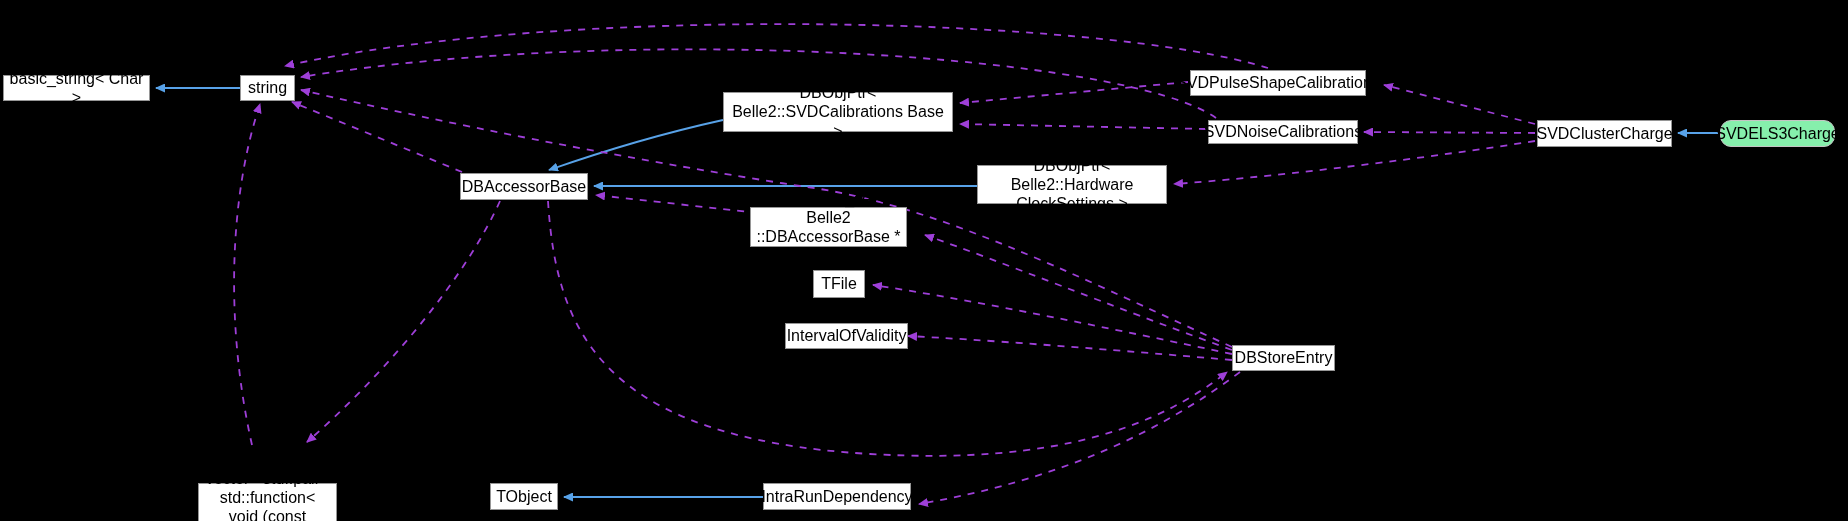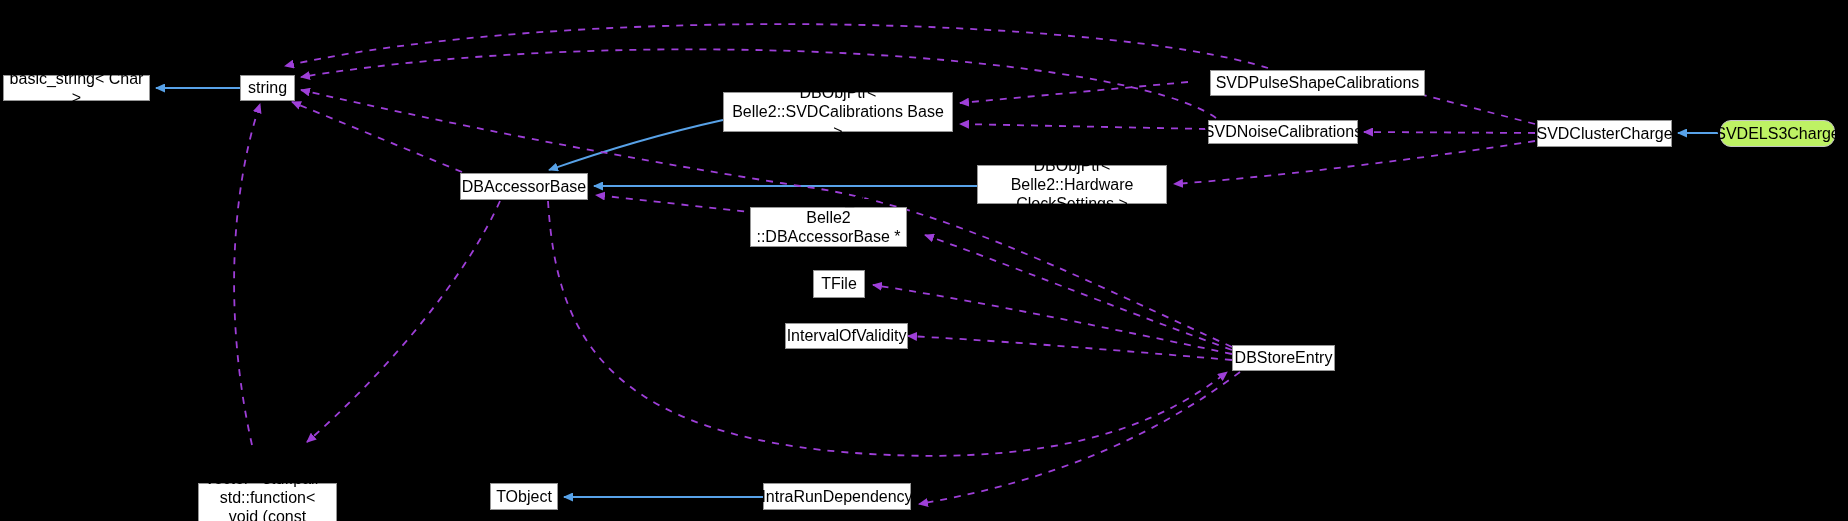--- a/index.html
+++ b/index.html
@@ -2,21 +2,21 @@
 <html><head>
 <meta charset="utf-8">
 <style>
   html,body{margin:0;padding:0;background:#000;}
   #canvas{position:relative;width:1848px;height:521px;background:#000;overflow:hidden;
           font-family:"Liberation Sans", sans-serif;}
   #edges{position:absolute;left:0;top:0;width:1848px;height:521px;}
   .node{position:absolute;box-sizing:border-box;background:#ffffff;border:1.5px solid #969696;
         color:#000;font-size:16px;line-height:1.2;text-align:center;
         display:flex;align-items:center;justify-content:center;padding:6px 4px;}
-  .node--highlight{background:#bef264;border-color:#c4c4c4;border-radius:11px;}
+  .node--highlight{background:#86efac;border-color:#c4c4c4;border-radius:11px;}
   .edge-blue{stroke:#58a2e8;stroke-width:1.8;fill:none;}
   .edge-purple{stroke:#9e3fd8;stroke-width:1.8;fill:none;stroke-dasharray:7 7;}
 </style>
 </head>
 <body>
 
 <div id="canvas">
 
   <svg id="edges" viewBox="0 0 1848 521">
     <defs>
@@ -64,21 +64,21 @@
   <div class="node" style="left:977px;top:165px;width:190px;height:39px;">DBObjPtr&lt; Belle2::Hardware ClockSettings &gt;</div>
 
   <div class="node" style="left:750px;top:207px;width:157px;height:40px;">unordered_set&lt; Belle2 ::DBAccessorBase * &gt;</div>
 
   <div class="node" style="left:813px;top:270px;width:52px;height:28px;">TFile</div>
 
   <div class="node" style="left:777px;top:323px;width:123px;height:26px;margin-left:8px;">IntervalOfValidity</div>
 
   <div class="node" style="left:1232px;top:345px;width:103px;height:26px;">DBStoreEntry</div>
 
-  <div class="node" style="left:1190px;top:70px;width:215px;height:26px;margin-left:20px;">SVDPulseShapeCalibrations</div>
+  <div class="node" style="left:1190px;top:70px;width:176px;height:26px;">SVDPulseShapeCalibrations</div>
 
   <div class="node" style="left:1208px;top:120px;width:150px;height:24px;">SVDNoiseCalibrations</div>
 
   <div class="node" style="left:1537px;top:120px;width:135px;height:27px;">SVDClusterCharge</div>
 
   <div class="node node--highlight" style="left:1720px;top:120px;width:115px;height:27px;">SVDELS3Charge</div>
 
   <div class="node" style="left:198px;top:447px;width:139px;height:68px;margin-top:36px;">vector&lt; std::pair&lt; std::function&lt; void (const std::string &amp;) &gt;, bool &gt; &gt;</div>
 
   <div class="node" style="left:490px;top:483px;width:68px;height:27px;">TObject</div>

